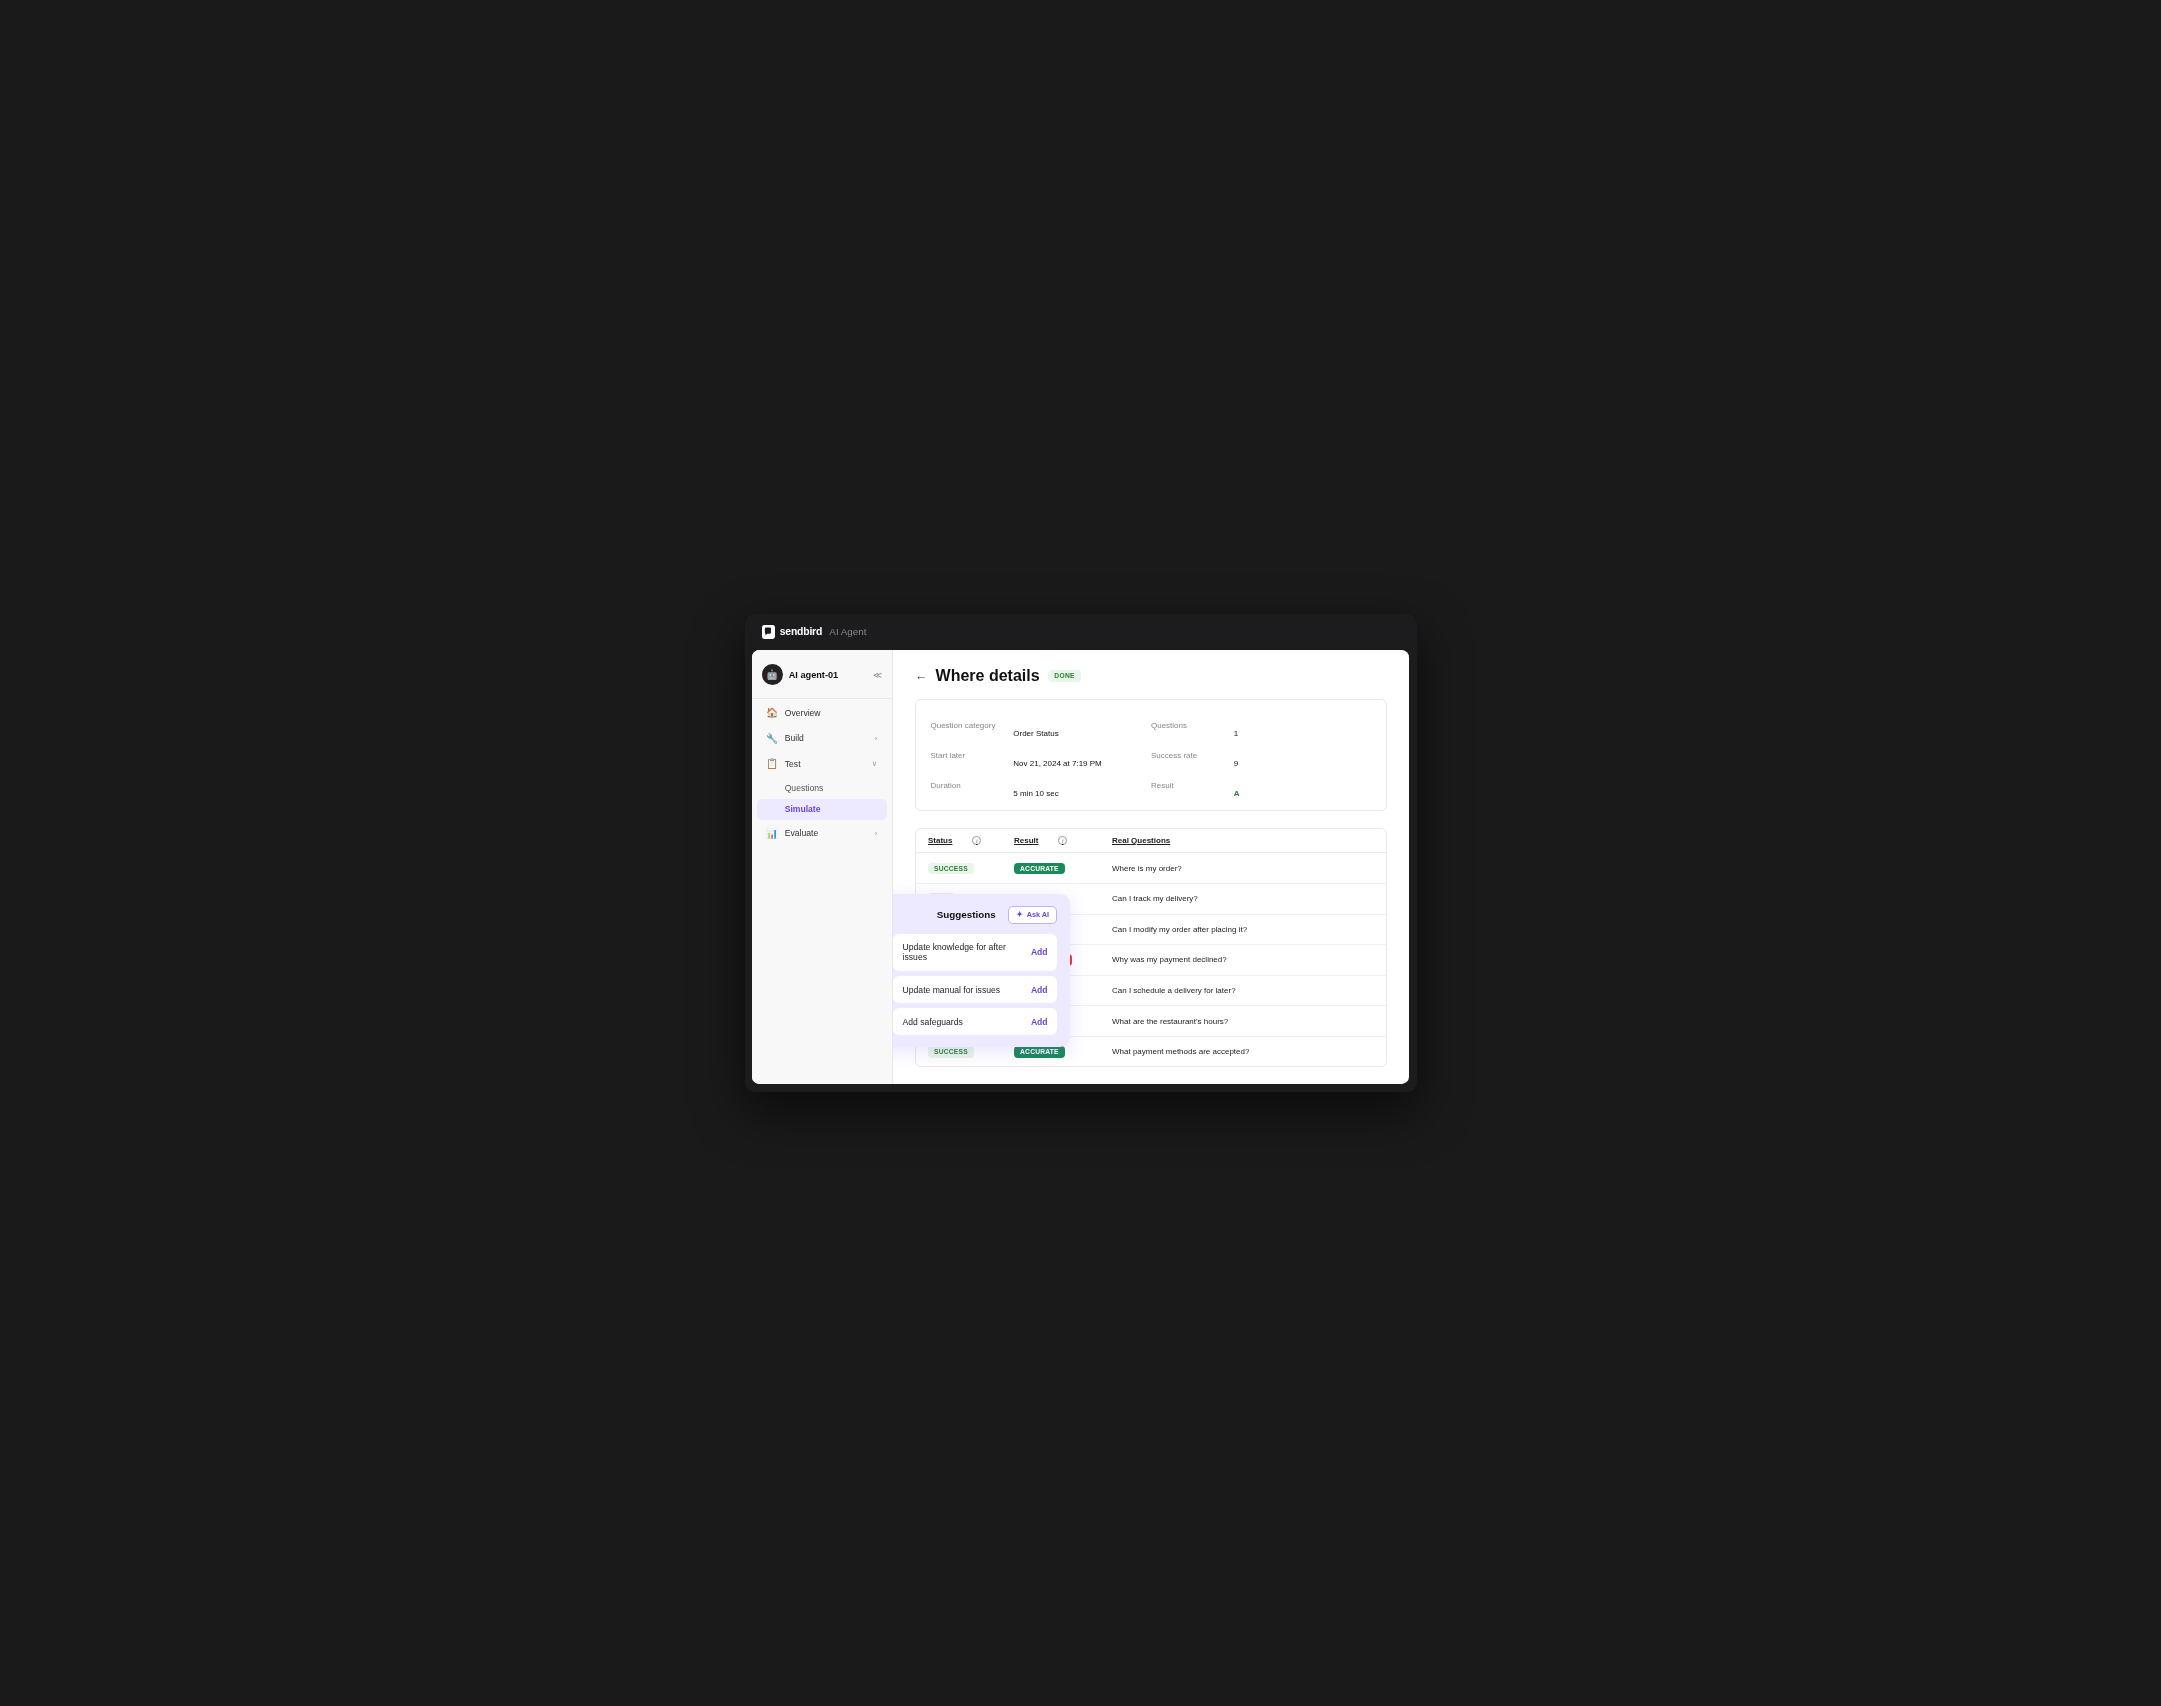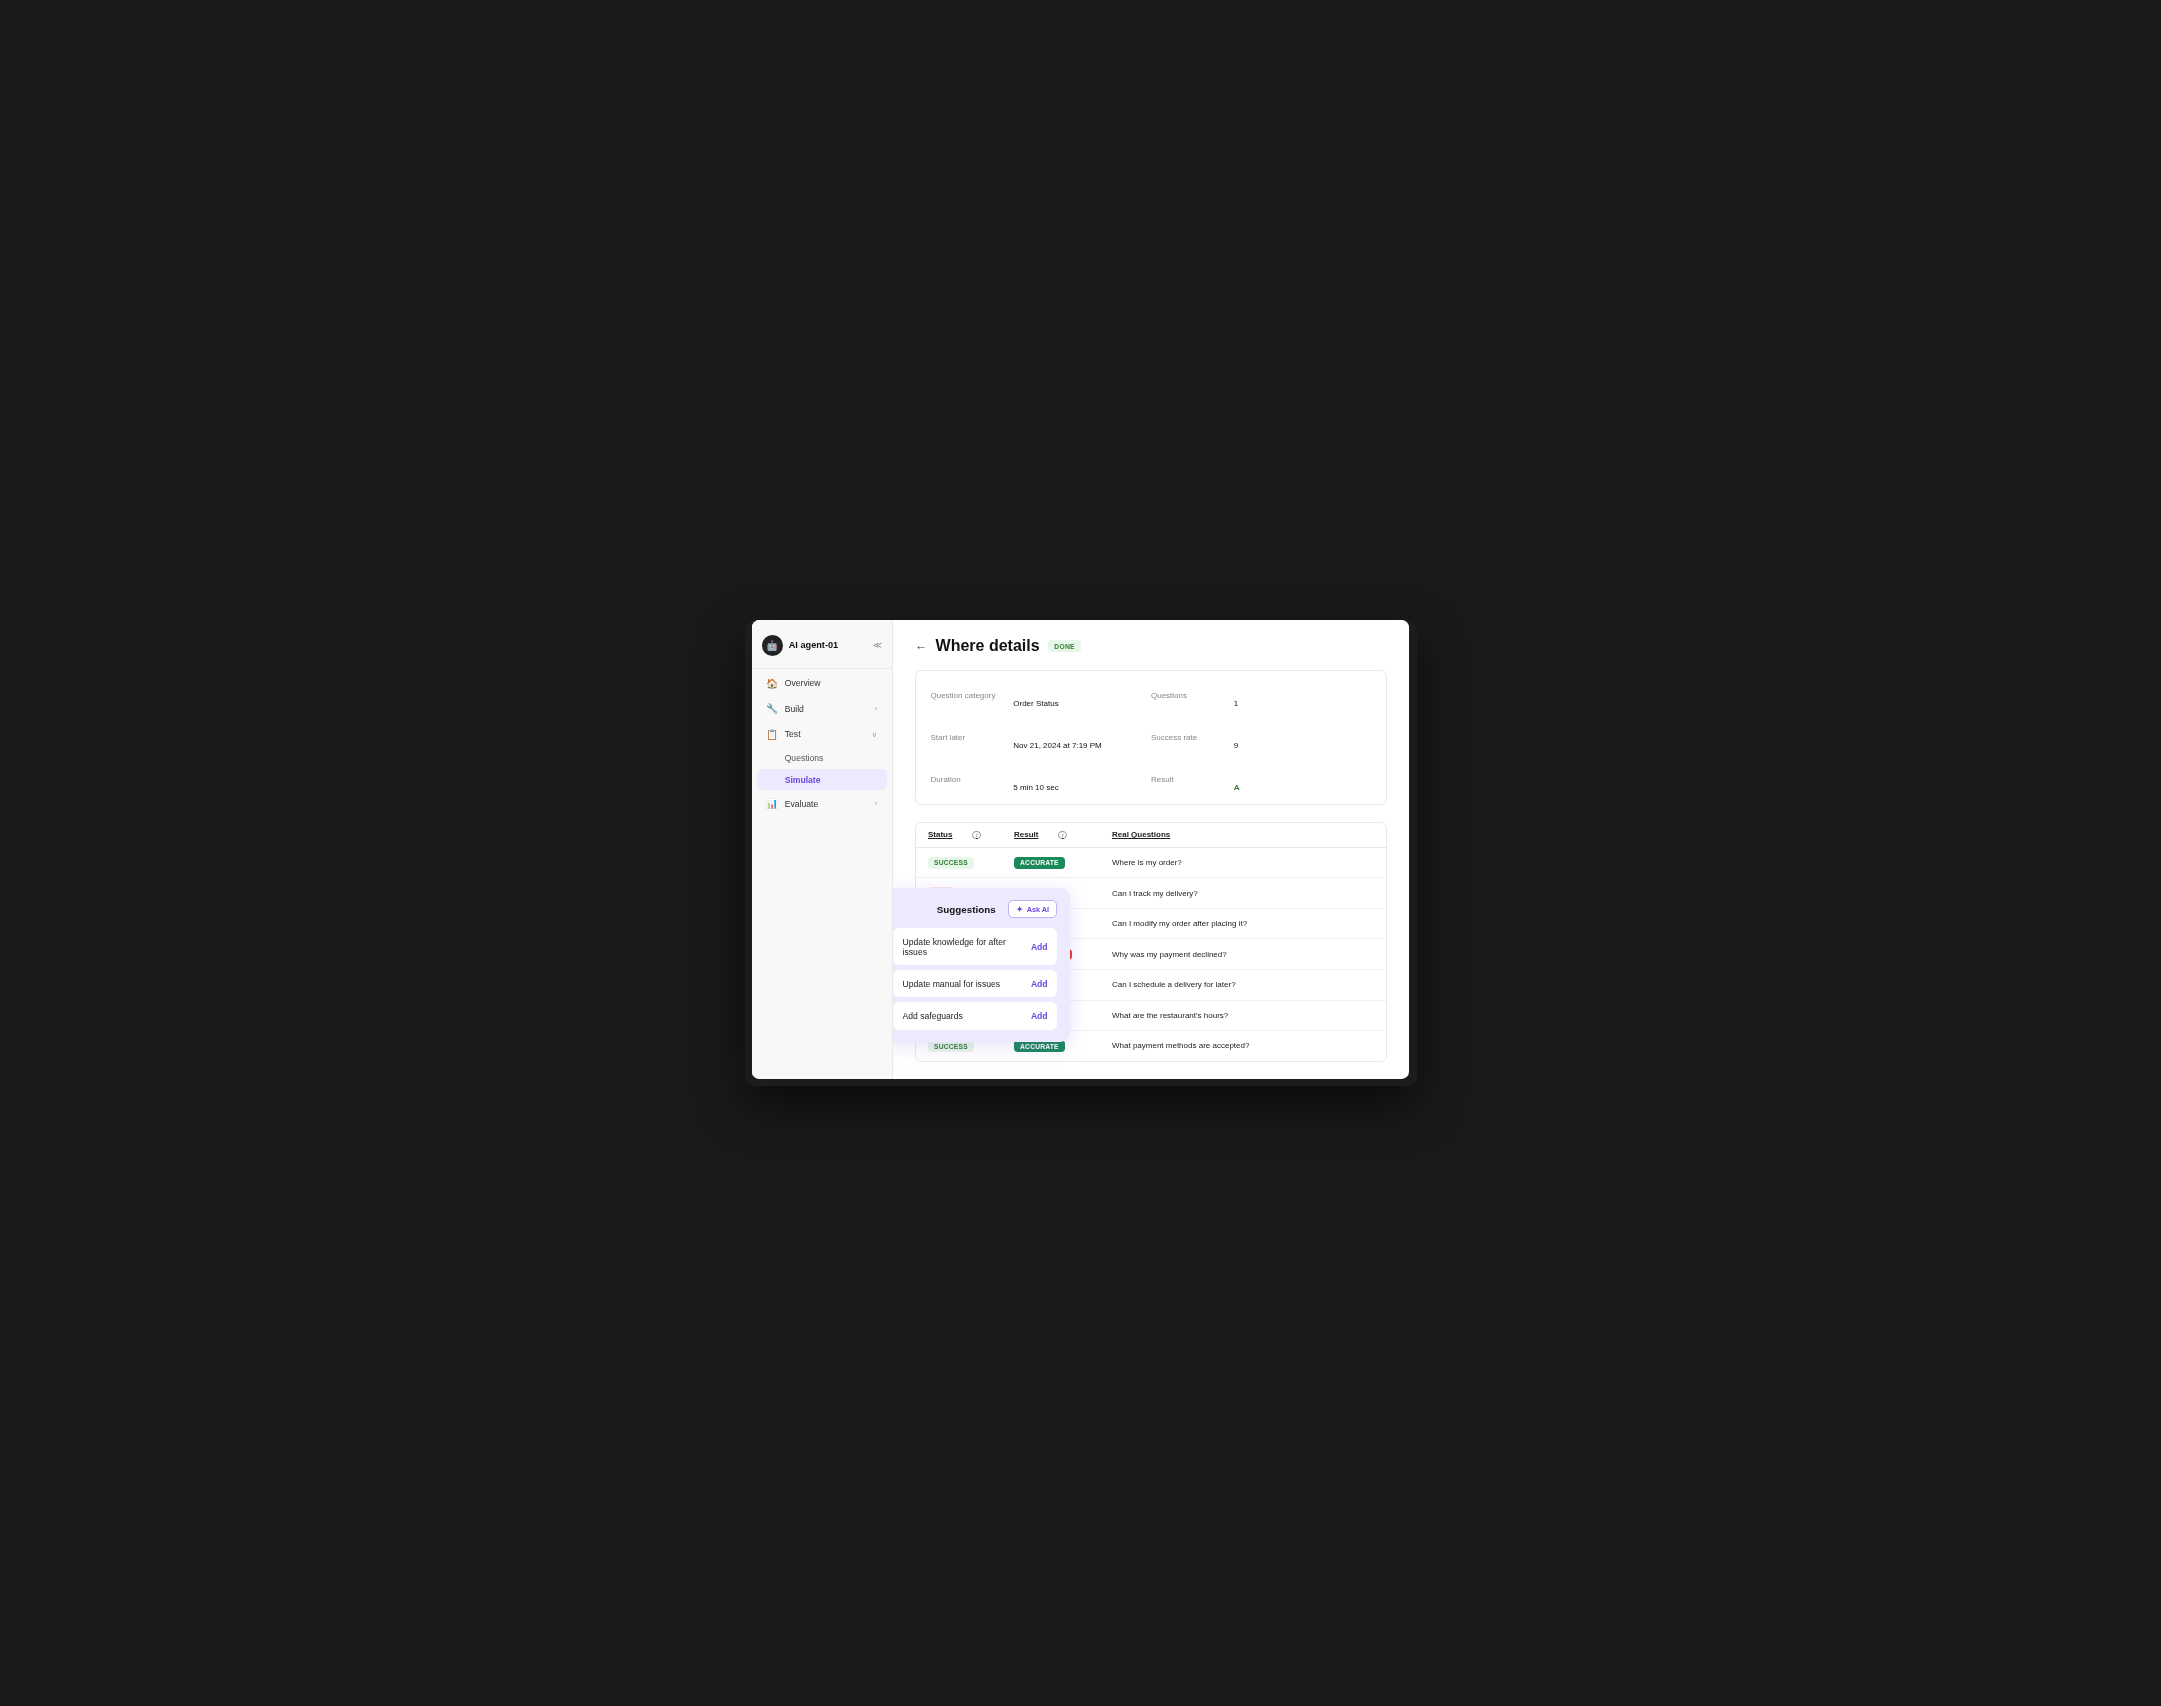--- a/index.html
+++ b/index.html
@@ -209,21 +209,21 @@
       letter-spacing: 0.3px;
     }
 
     .meta-section {
       border: 0.6px solid #e8e8e8;
       border-radius: 6.1px;
       padding: 12.2px 14.7px;
       margin-bottom: 17px;
       display: grid;
       grid-template-columns: 1fr 1fr;
-      gap: 17px 0;
+      gap: 5px 0;
     }
 
     .meta-row {
       display: flex;
       align-items: center;
       gap: 9.8px;
     }
 
     .meta-label {
       font-size: 8px;
@@ -414,20 +414,31 @@
       cursor: pointer;
       background: none;
       border: none;
     }
   </style>
 </head>
 <body>
 
 <div class="app-window">
 
+  <div class="topbar">
+    <div class="sendbird-logo">
+      <div class="sendbird-icon">
+        <svg viewBox="0 0 16 16" fill="none" xmlns="http://www.w3.org/2000/svg">
+          <path d="M3 3C3 1.9 3.9 1 5 1H11C12.1 1 13 1.9 13 3V9C13 10.1 12.1 11 11 11H7L4 14V11H5C3.9 11 3 10.1 3 9V3Z" fill="#1c1c1e"></path>
+        </svg>
+      </div>
+      <span class="sendbird-text">sendbird</span>
+      <span class="ai-agent-text">AI Agent</span>
+    </div>
+  </div>
 
   <div class="main-layout">
 
     <div class="sidebar">
       <div class="agent-header">
         <div class="agent-info">
           <div class="agent-avatar">🤖</div>
           <span class="agent-name">AI agent-01</span>
         </div>
         <div class="collapse-btn">≪</div>

